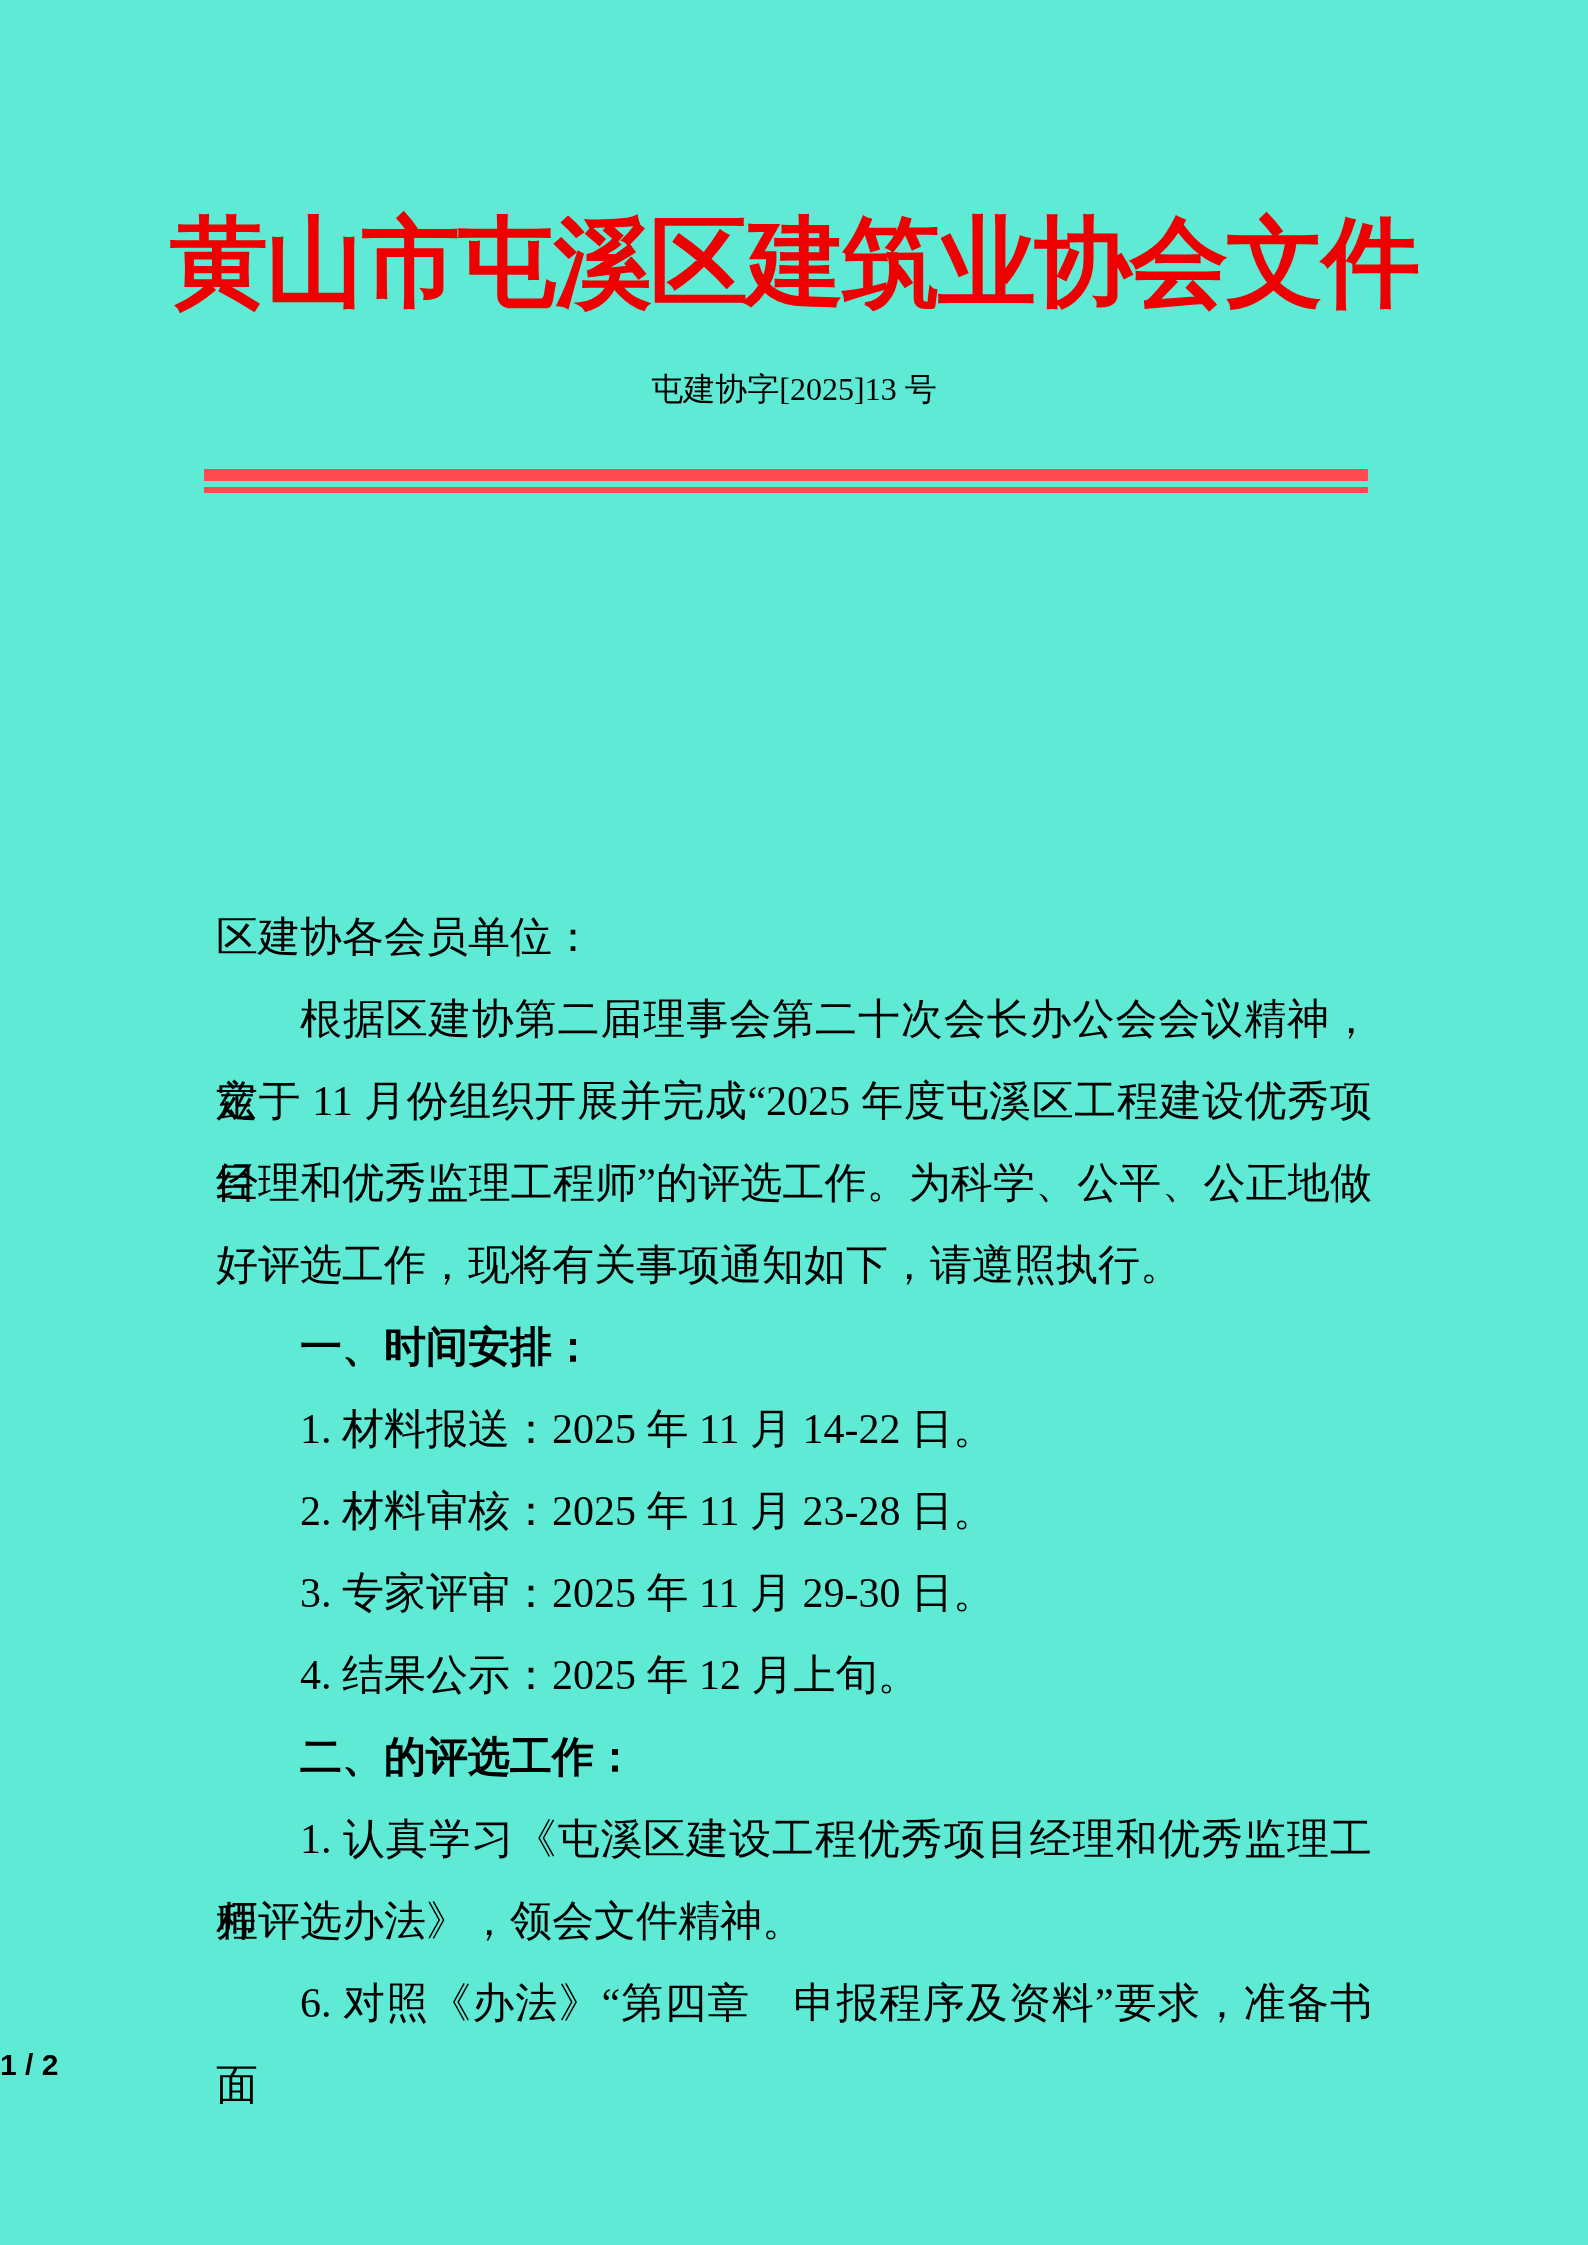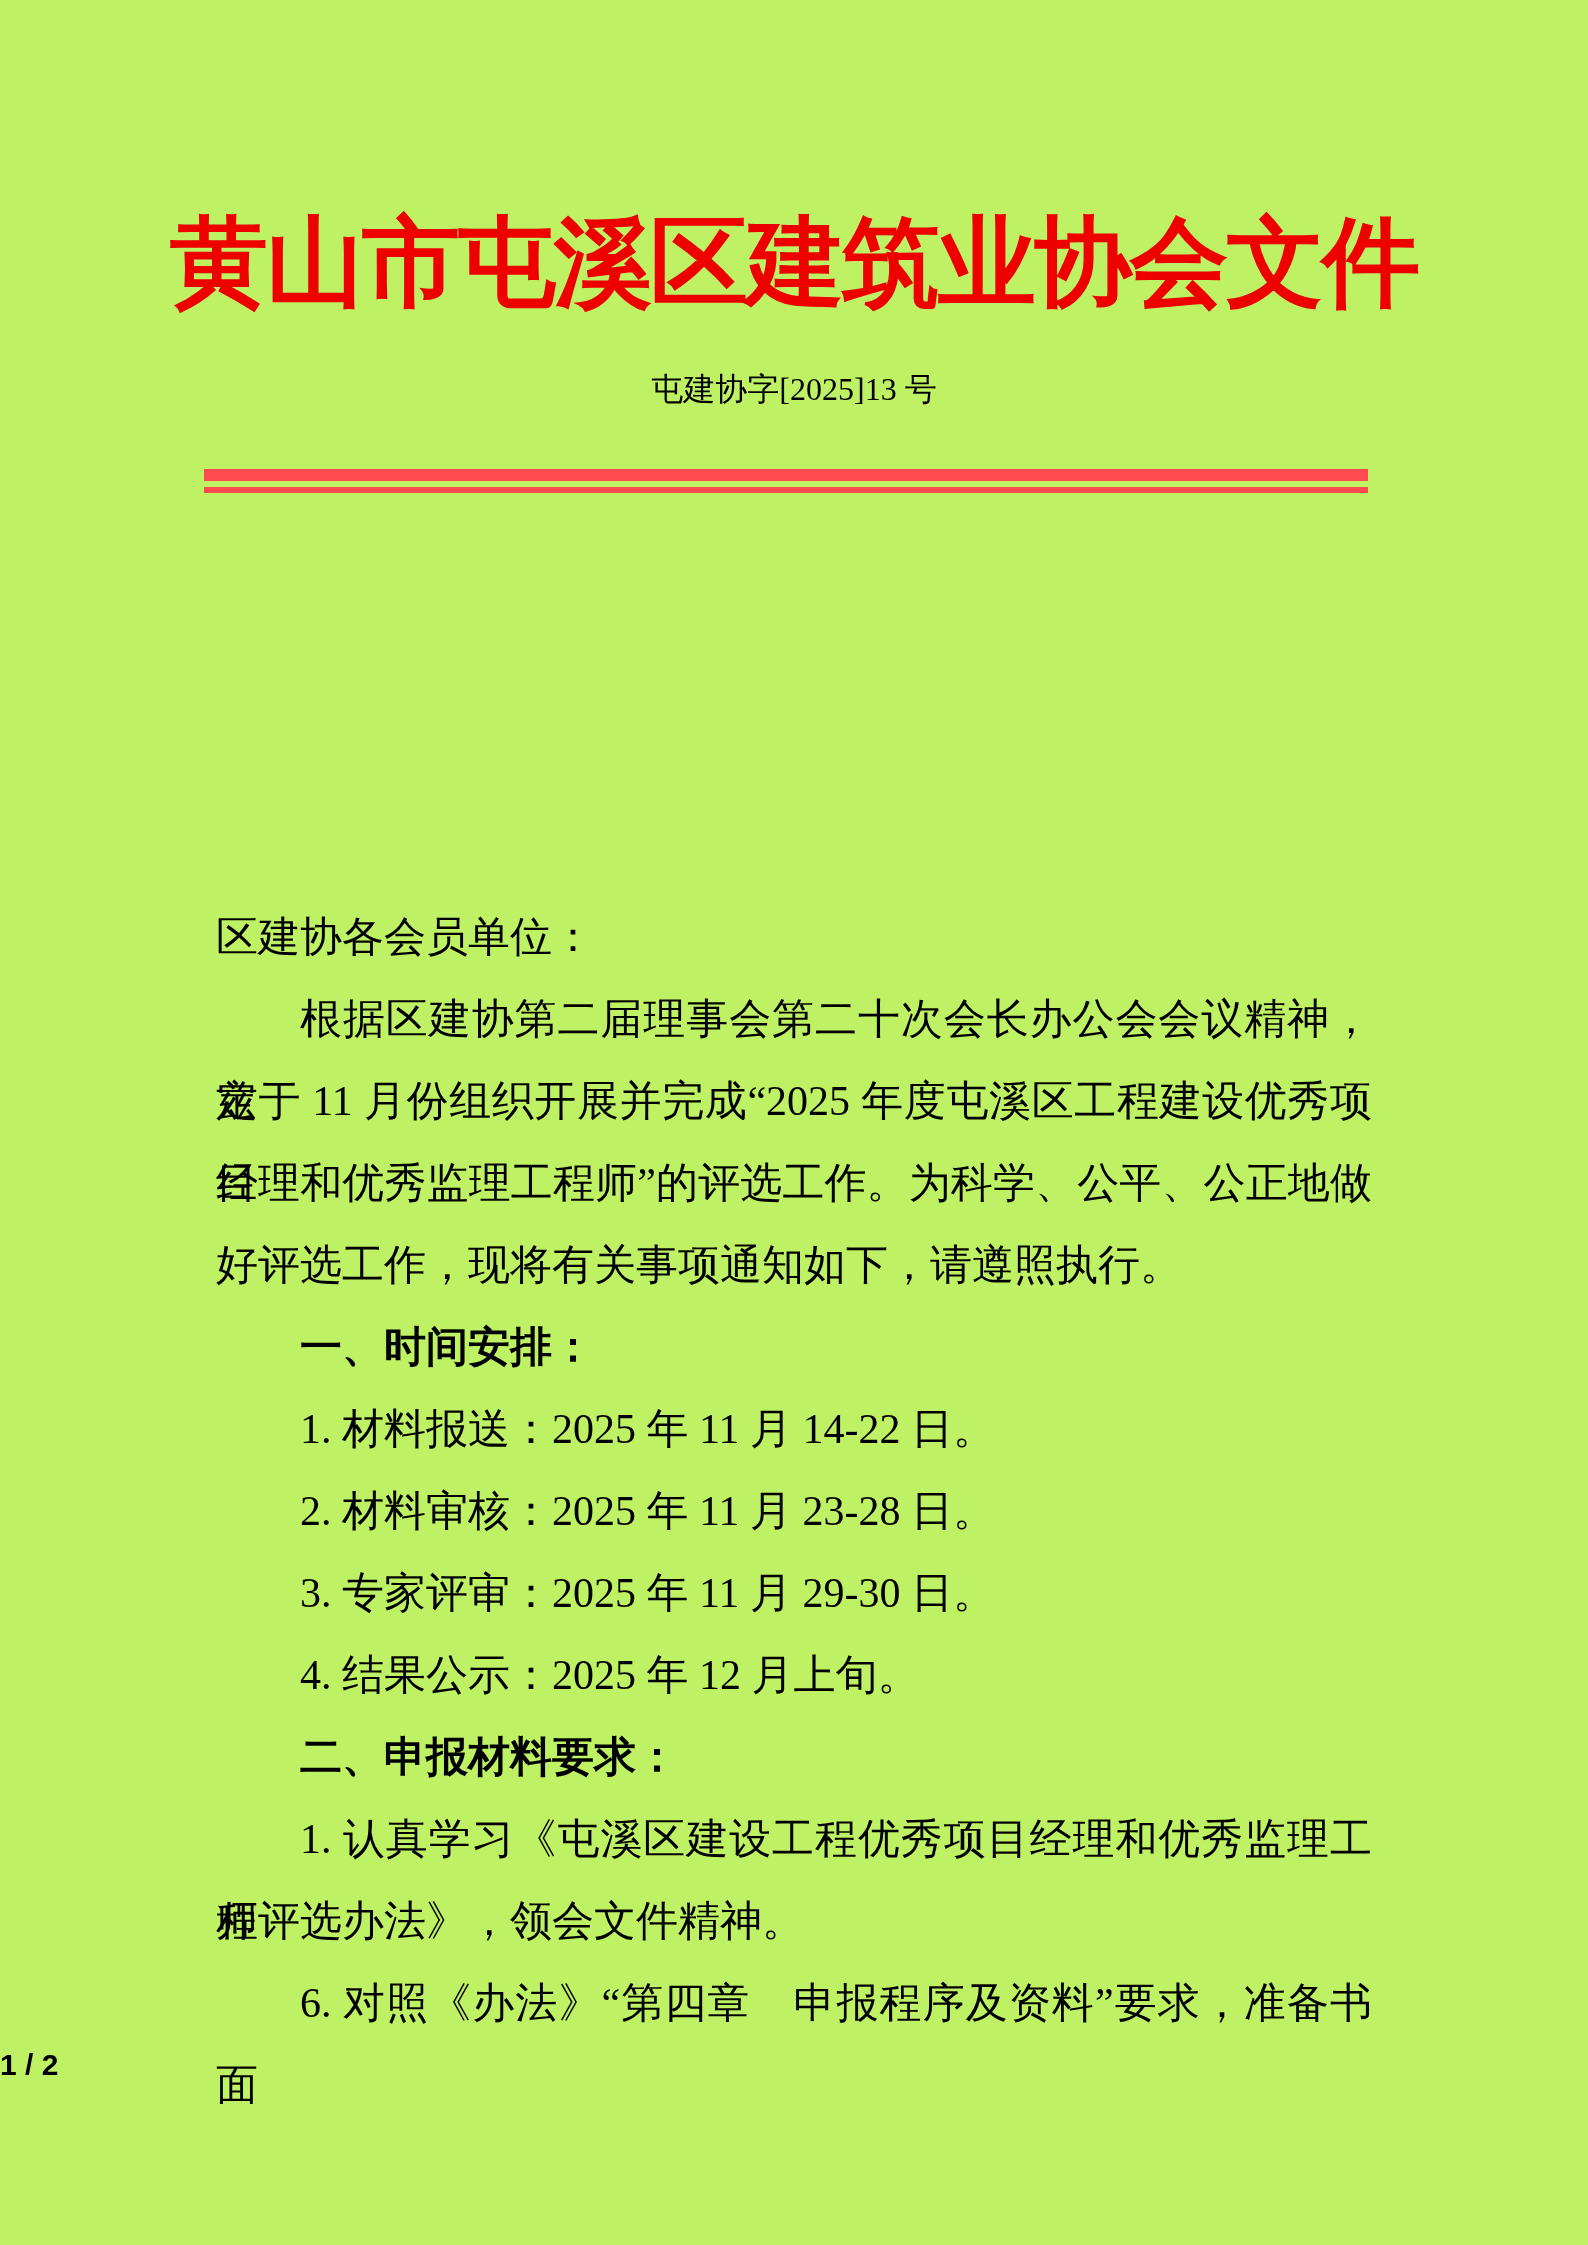--- a/index.html
+++ b/index.html
@@ -1,20 +1,20 @@
 <!DOCTYPE html>
 <html><head>
 <meta charset="utf-8">
 <style>
   html,body { margin:0; padding:0; background:#ffffff; }
   .page {
     position: relative;
     width: 1588px;
     height: 2245px;
-    background: #bef264;
+    background: #5eead4;
     overflow: hidden;
     font-family: "Liberation Serif", "DejaVu Serif", serif;
     color: #000000;
   }
 
   
   .org-header {
     position: absolute;
     top: 198px;
     left: 0;
@@ -126,21 +126,21 @@
     <div class="bline">区建协各会员单位：</div>
     <div class="bline indent just">根据区建协第二届理事会第二十次会长办公会会议精神，兹</div>
     <div class="bline just">定于 11 月份组织开展并完成“2025 年度屯溪区工程建设优秀项目</div>
     <div class="bline just">经理和优秀监理工程师”的评选工作。为科学、公平、公正地做</div>
     <div class="bline">好评选工作，现将有关事项通知如下，请遵照执行。</div>
     <div class="bline indent head">一、时间安排：</div>
     <div class="bline indent">1. 材料报送：2025 年 11 月 14-22 日。</div>
     <div class="bline indent">2. 材料审核：2025 年 11 月 23-28 日。</div>
     <div class="bline indent">3. 专家评审：2025 年 11 月 29-30 日。</div>
     <div class="bline indent">4. 结果公示：2025 年 12 月上旬。</div>
-    <div class="bline indent head">二、申报材料要求：</div>
+    <div class="bline indent head">二、的评选工作：</div>
     <div class="bline indent just">1. 认真学习《屯溪区建设工程优秀项目经理和优秀监理工程</div>
     <div class="bline">师评选办法》，领会文件精神。</div>
     <div class="bline indent just">6. 对照《办法》“第四章　申报程序及资料”要求，准备书面</div>
   </div>
 
   <div class="page-number">1 / 2</div>
 
 </div>
 
 </body></html>

